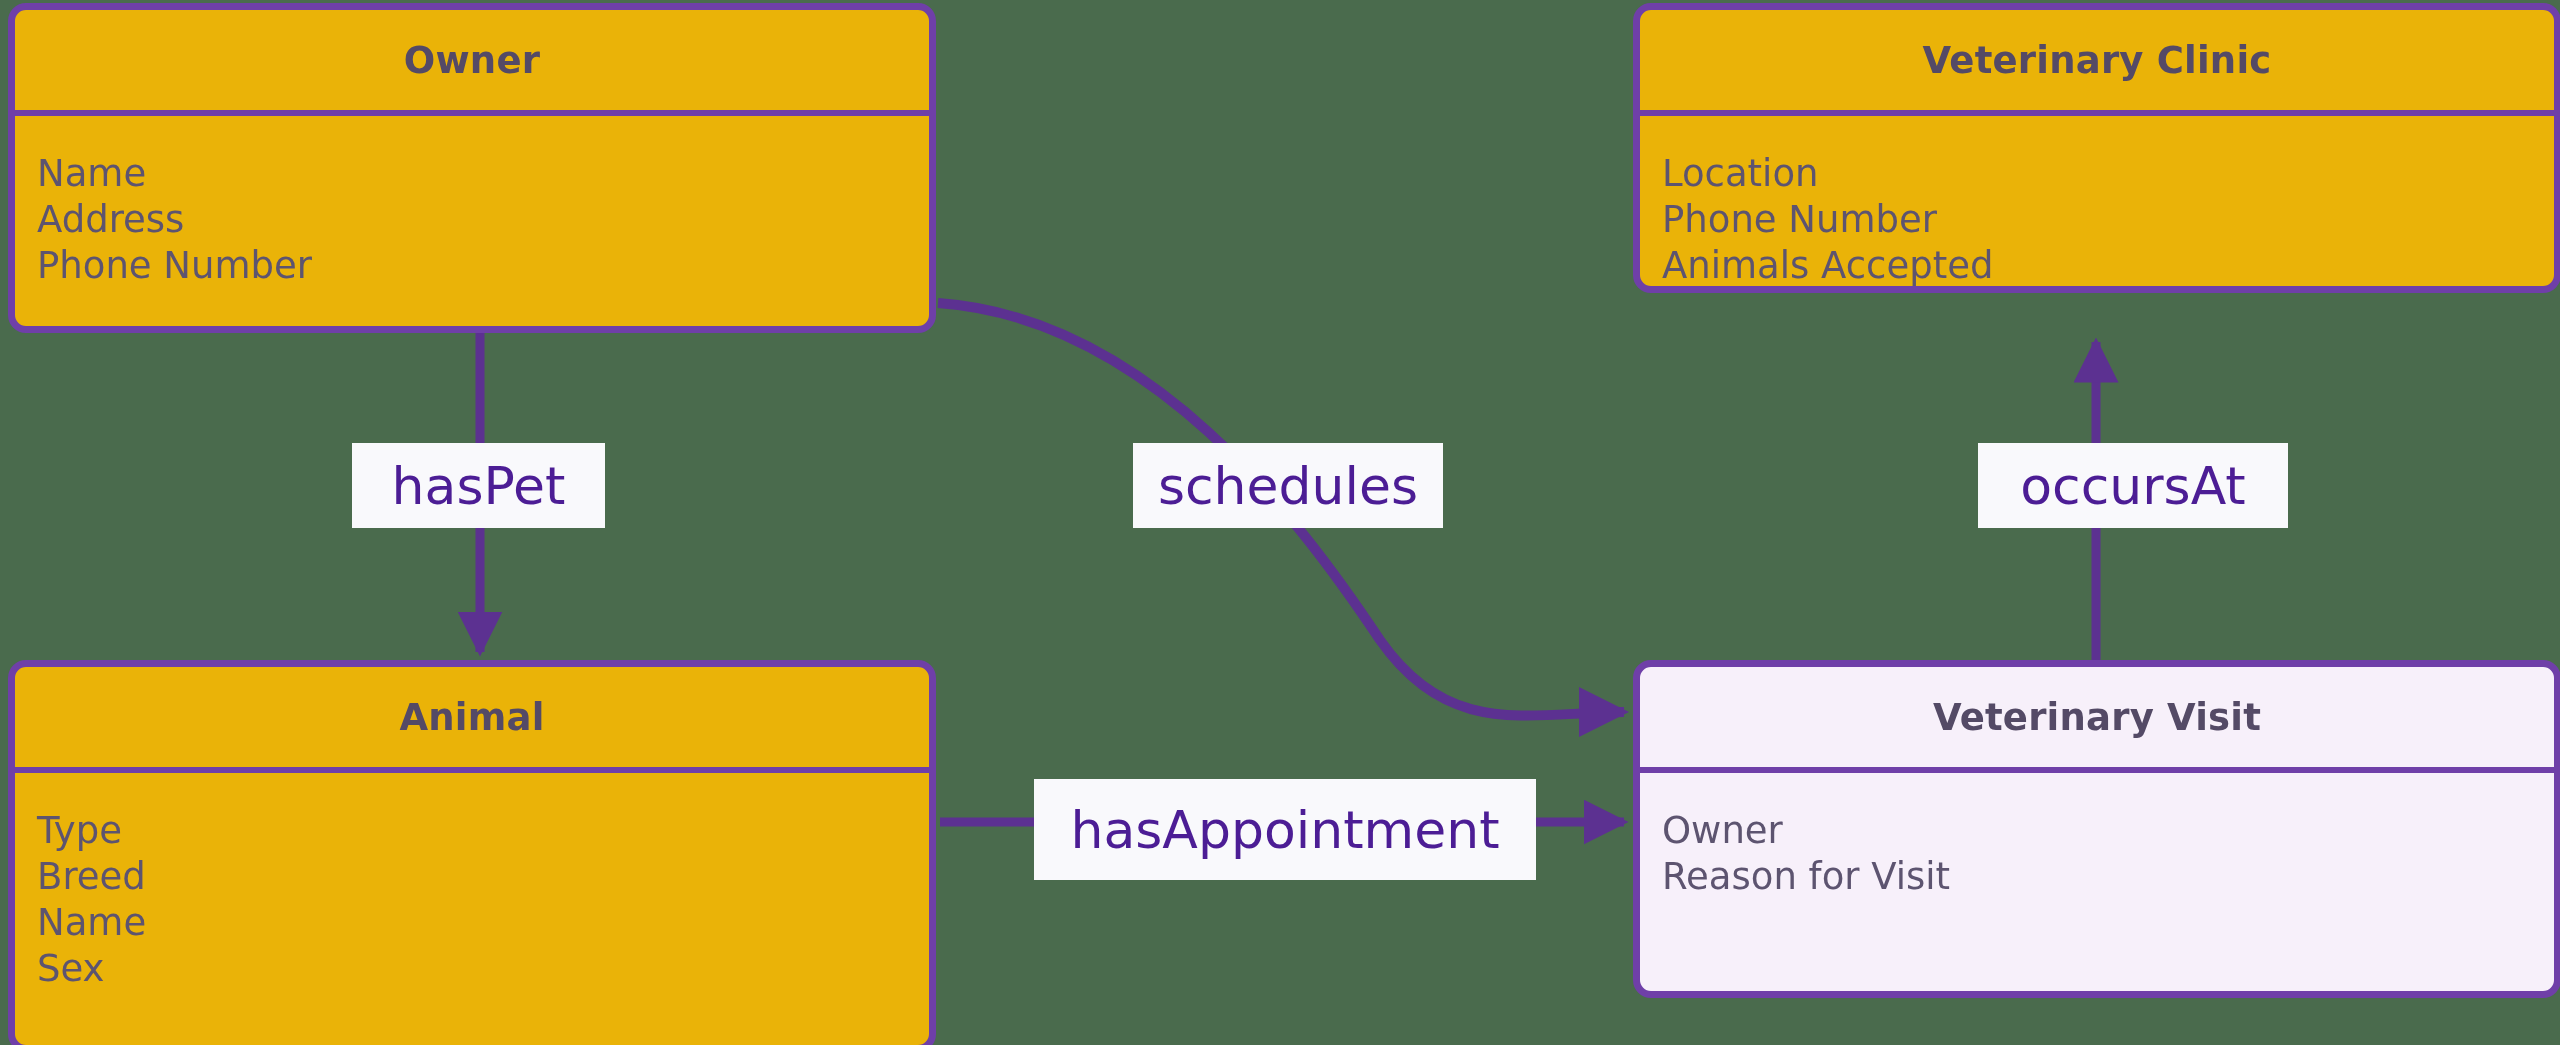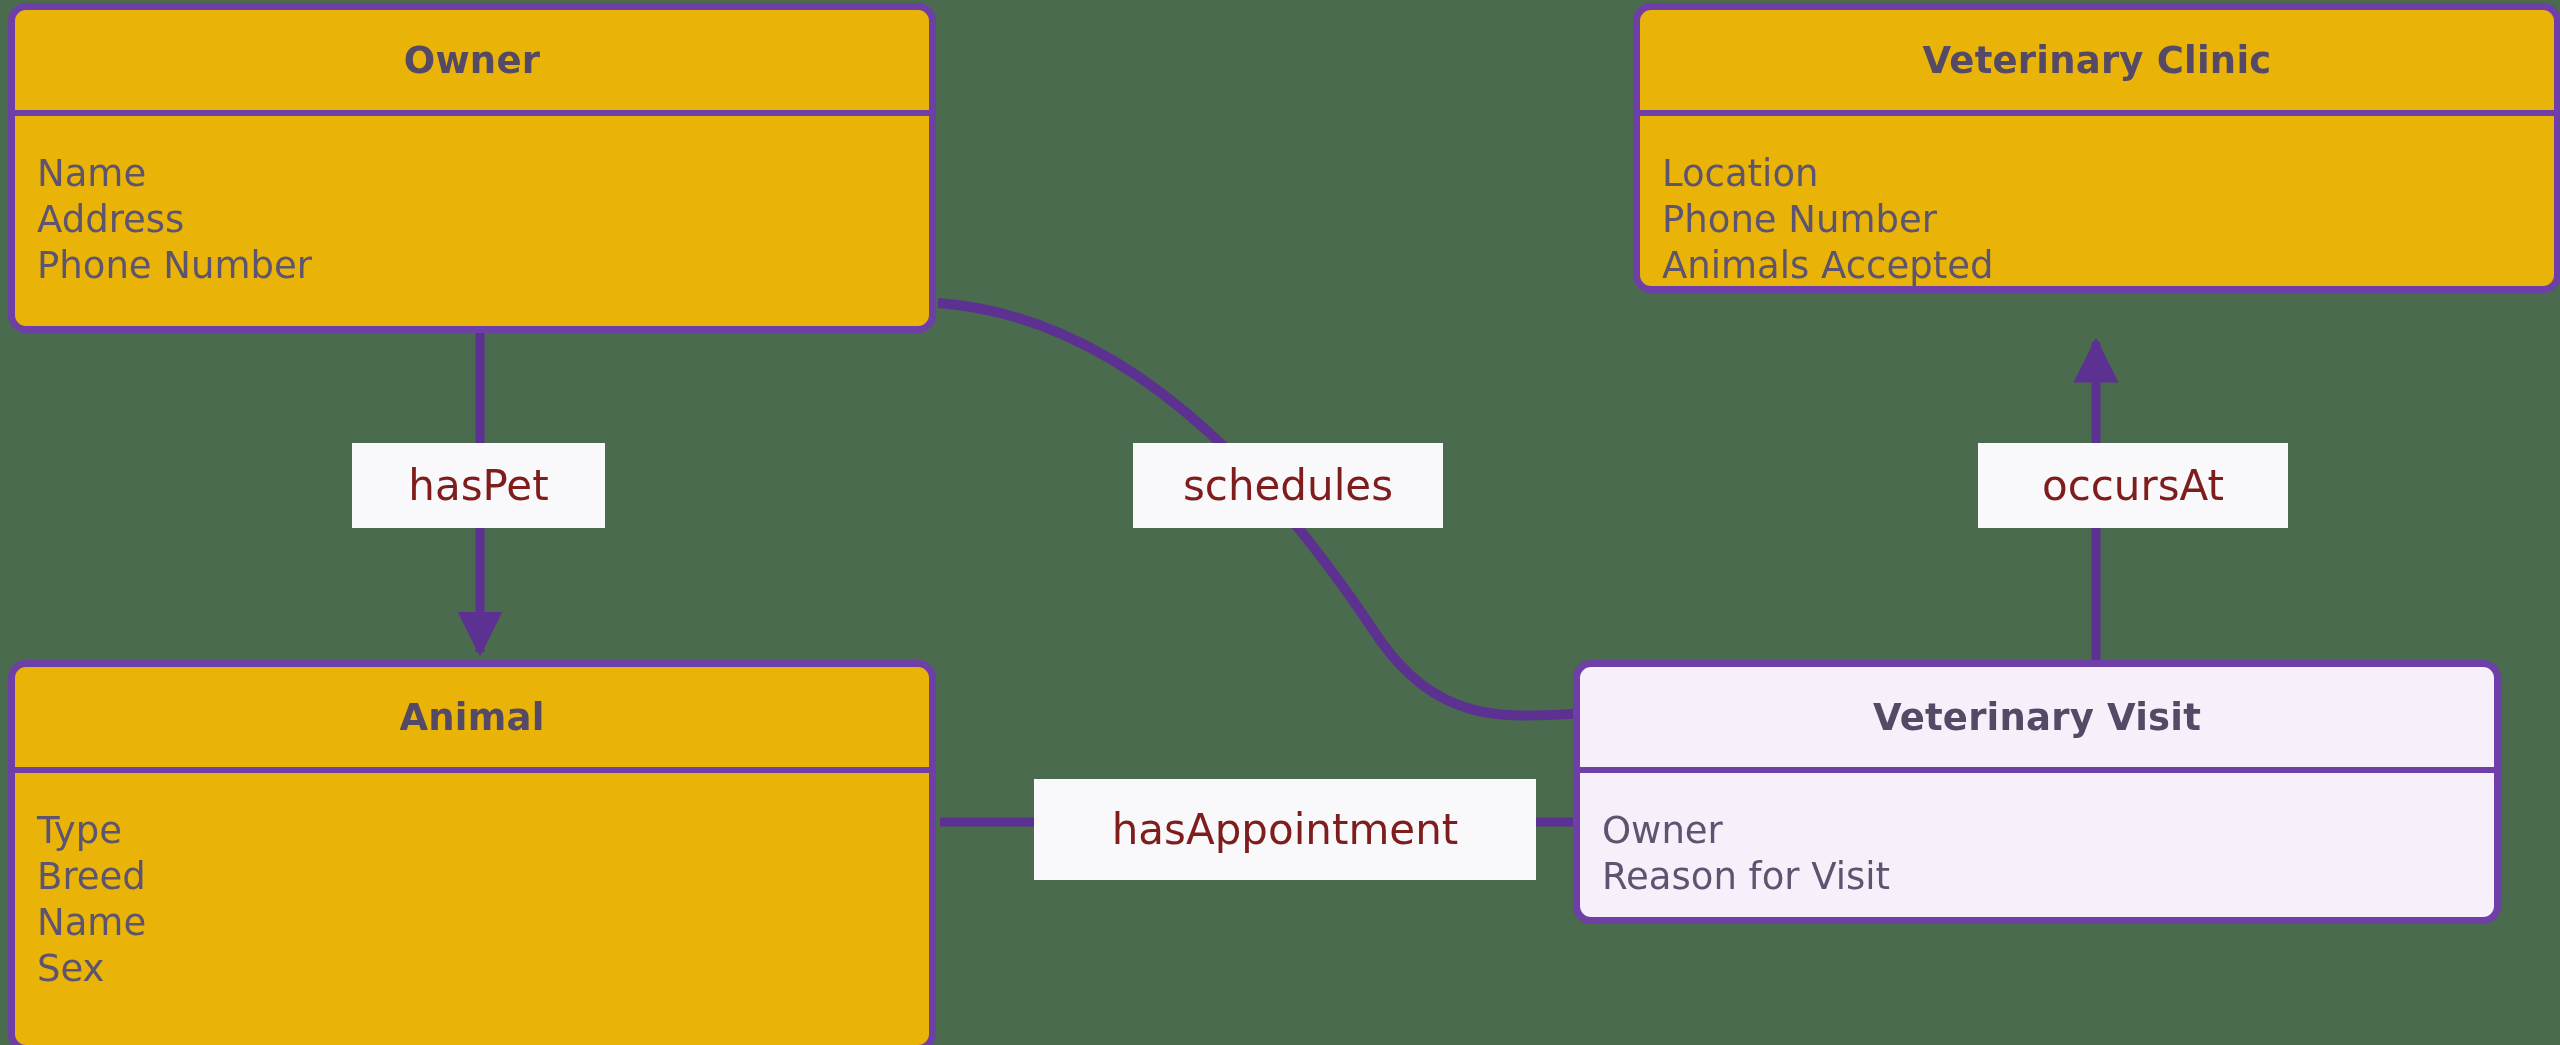--- a/index.html
+++ b/index.html
@@ -62,22 +62,22 @@
   }
 
   
   .rel-label {
     position: absolute;
     box-sizing: border-box;
     background: #f9f9fc;
     display: flex;
     align-items: center;
     justify-content: center;
-    font-size: 42px;
-    color: #7f1d1d;
+    font-size: 52px;
+    color: #4c1d95;
     white-space: nowrap;
   }
 </style>
 </head>
 <body>
 
 <div id="canvas">
 
   <svg id="edges" viewBox="0 0 2560 1045" width="2560" height="1045">
     <defs>
@@ -120,21 +120,21 @@
     <div class="entity-title">Animal</div>
     <div class="entity-divider"></div>
     <div class="entity-attrs">
       <div class="attr">Type</div>
       <div class="attr">Breed</div>
       <div class="attr">Name</div>
       <div class="attr">Sex</div>
     </div>
   </div>
 
-  <div class="entity tinted" style="left:1573px; top:660px; width:928px; height:264px;">
+  <div class="entity tinted" style="left:1633px; top:660px; width:928px; height:338px;">
     <div class="entity-title">Veterinary Visit</div>
     <div class="entity-divider"></div>
     <div class="entity-attrs">
       <div class="attr">Owner</div>
       <div class="attr">Reason for Visit</div>
     </div>
   </div>
 
   <div class="rel-label" style="left:352px; top:443px; width:253px; height:85px;">hasPet</div>
 

